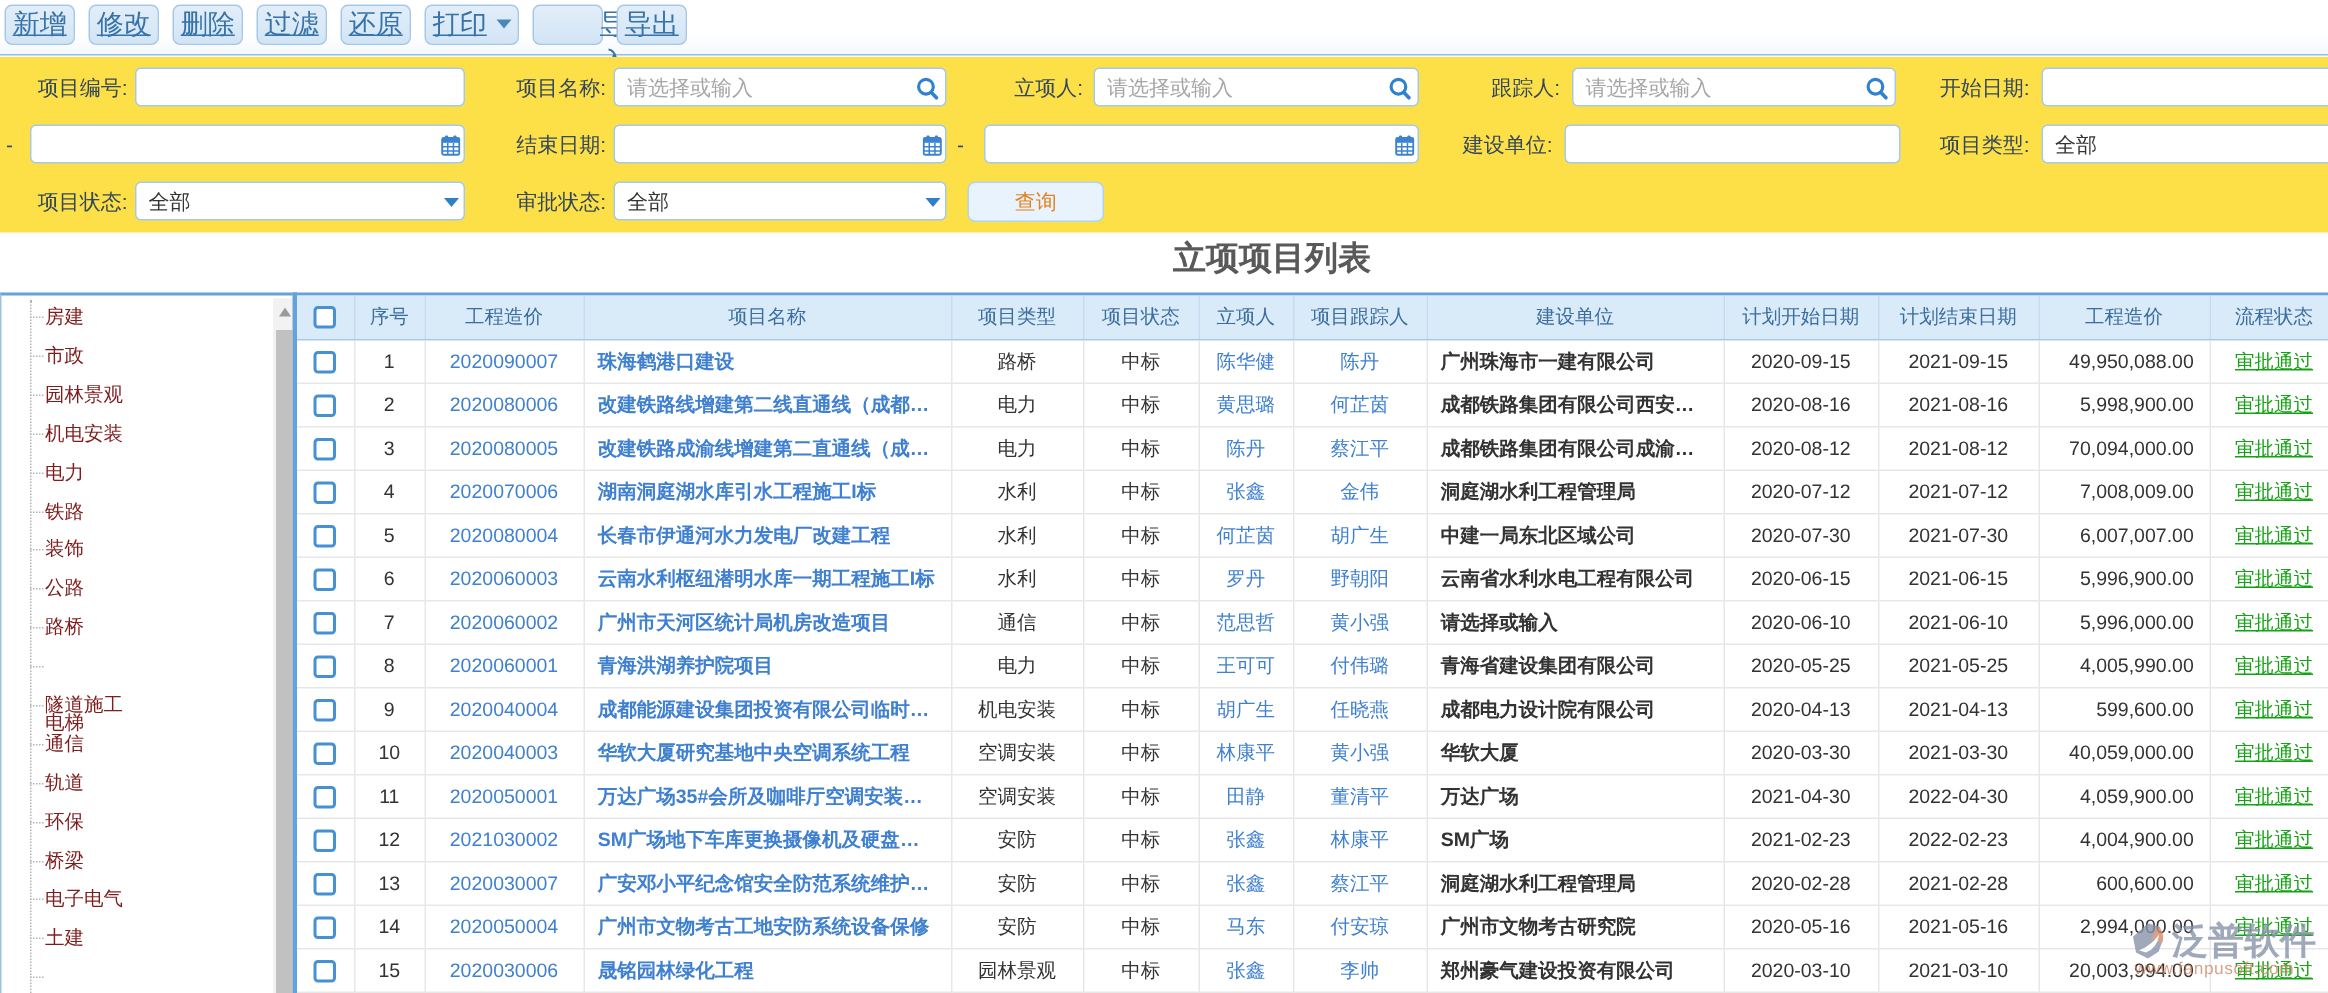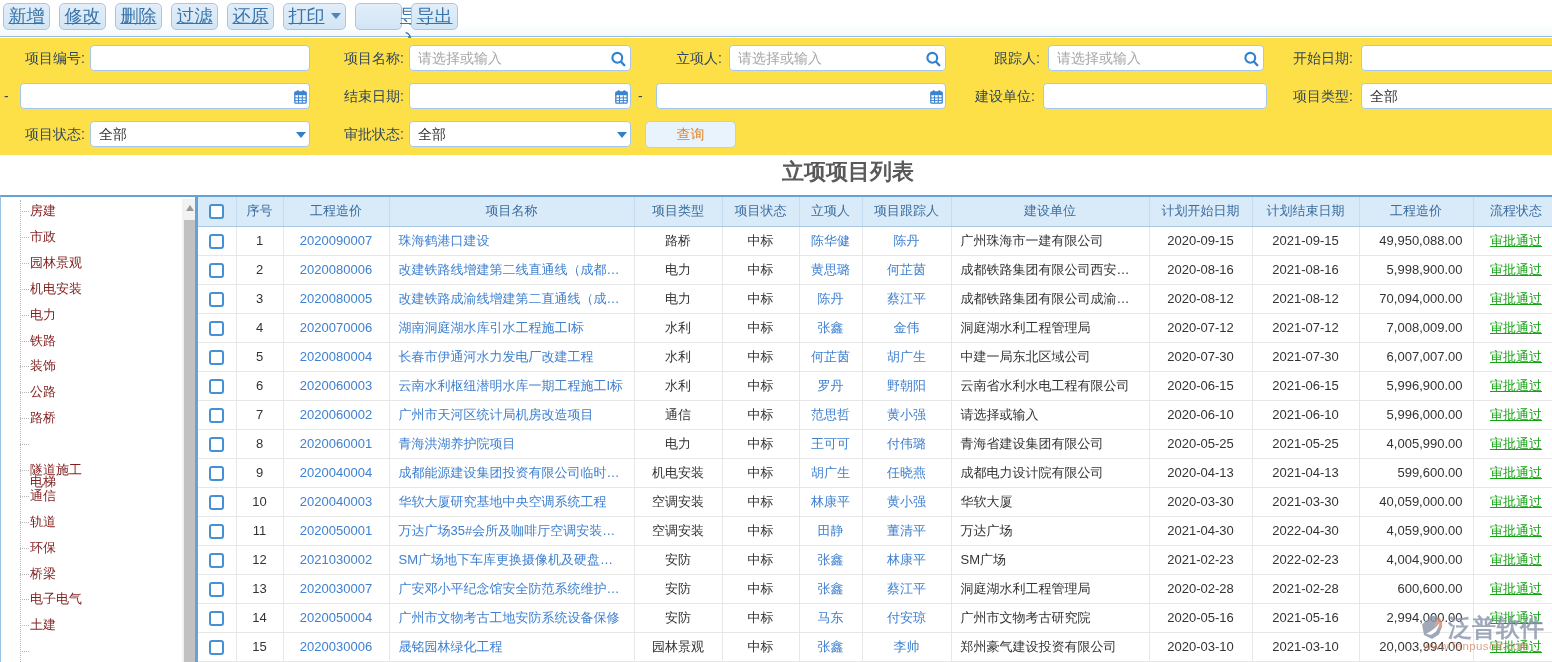--- a/index.html
+++ b/index.html
@@ -40,21 +40,21 @@
   border-left:4.5px solid transparent; border-right:4.5px solid transparent; border-bottom:6px solid #9a9a9a; }
 #sbar .thumb { position:absolute; left:2px; top:21px; width:13px; height:444px; background:#c1c1c1; }
 
 #gridwrap { position:absolute; left:195px; top:195px; width:1357px; height:467px; overflow:hidden;
   border-top:2px solid #65a2d8; border-left:3px solid #65a2d8; background:#fff; }
 table { border-collapse:collapse; table-layout:fixed; width:1361px; }
 th { height:29px; background:#d9eaf9; color:#3b6d9e; font-weight:normal; font-size:13px;
   border-bottom:1px solid #abc9e3; border-right:1px solid #c4dcf0; }
 td { height:29px; font-size:13px; color:#333; text-align:center; overflow:hidden; white-space:nowrap;
   border-bottom:1px solid #e7e7e7; border-right:1px solid #e7e7e7; padding:0; }
-td.l { text-align:left; padding-left:9px; }
+td.l { text-align:left; padding-left:9px;font-weight:bold; }
 td.r { text-align:right; padding-right:10px; }
 a.blu { color:#3f80d0; text-decoration:none;margin-top:32px; }
 a.grn { color:#15a315; text-decoration:underline; }
 .cb { display:inline-block; width:15px; height:15px; border:2px solid #4690d4; border-radius:3px;
   background:#fff; vertical-align:middle; }
 
 #wmark { position:absolute; left:1412px; top:612px; width:140px; height:44px; opacity:0.8; }
 </style></head><body>
 
 <div id="toolbar">

